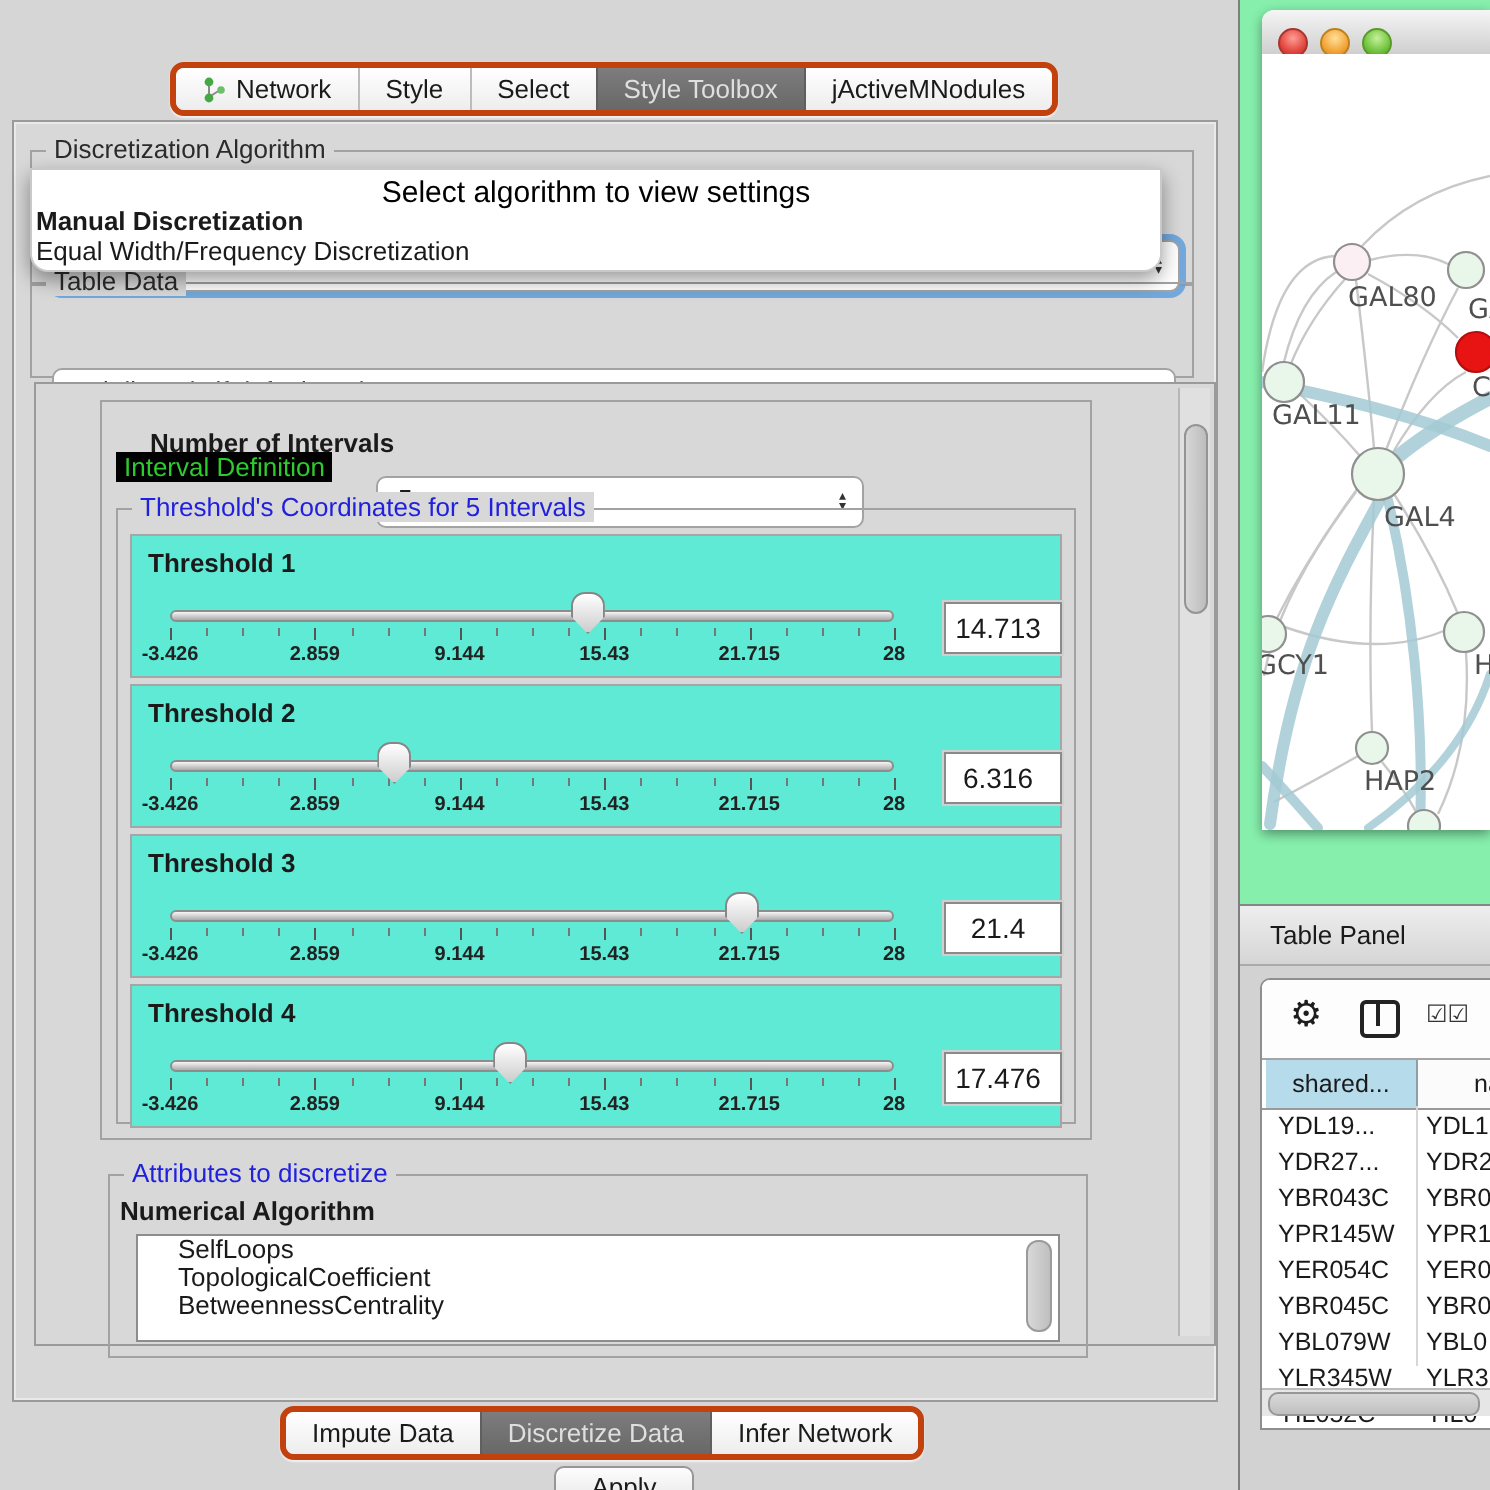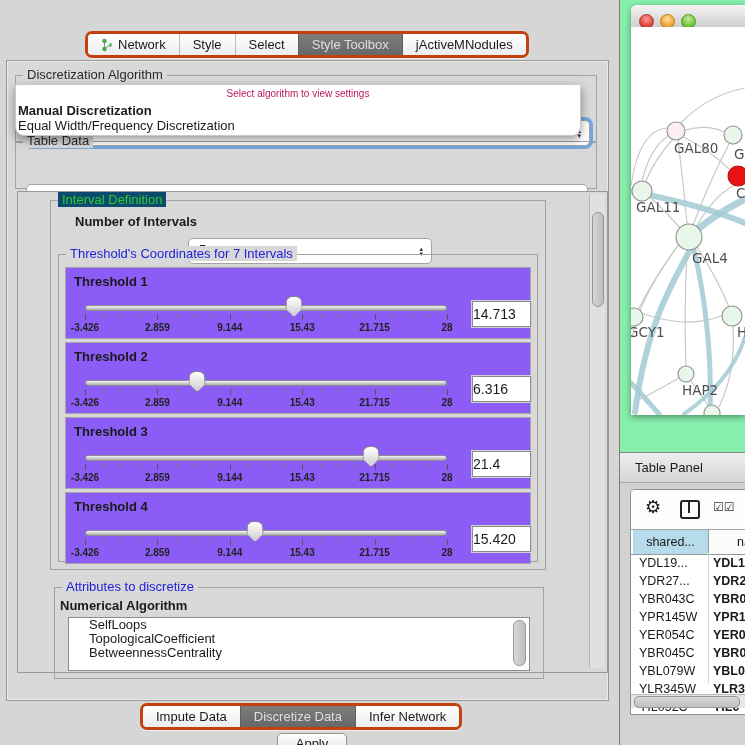--- a/index.html
+++ b/index.html
@@ -34,48 +34,48 @@
 
   .combo{position:absolute;background:#fff;border:1px solid #a3a3a3;border-radius:5px;font-size:13px;margin-top:26px;}
   .combo .cv{position:absolute;left:10px;top:3px;white-space:nowrap;}
   .stepper{position:absolute;right:8px;top:50%;transform:translateY(-50%);display:flex;flex-direction:column;
            font-size:7px;line-height:5px;color:#333;}
   .focusring{box-shadow:0 0 0 3px rgba(96,160,220,.85);}
 
   
   #algo-popup{position:absolute;left:8px;top:23px;width:564px;height:50px;background:#fff;
               border:1px solid #c9c9c9;border-radius:0 0 9px 9px;box-shadow:0 4px 10px rgba(0,0,0,.4);z-index:30;}
-  #algo-popup .hint{position:absolute;left:0;right:0;top:3px;text-align:center;color:#be185d;font-size:10px;}
+  #algo-popup .hint{position:absolute;left:0;right:0;top:3px;text-align:center;color:#000000;font-size:15px;}
   #algo-popup .opt{position:absolute;left:2px;font-size:13px;white-space:nowrap;}
   #algo-popup .opt0{top:18px;font-weight:bold;}
   #algo-popup .opt1{top:33px;}
 
   
   #main-panel{position:absolute;left:10px;top:130px;width:589px;height:480px;border:1px solid #9a9a9a;background:#d8d8d8;}
   #vscroll{position:absolute;right:2px;top:2px;width:15px;height:474px;background:#e0e0e0;border-left:1px solid #b6b6b6;}
   #vscroll .thumb{position:absolute;left:2px;top:18px;width:10px;height:93px;border-radius:6px;
                   background:linear-gradient(90deg,#d6d6d6,#bdbdbd);border:1px solid #949494;}
 
   #numint-label{position:absolute;left:57px;top:22px;font-size:13px;font-weight:bold;}
 
   
-  .threshold-panel{position:relative;width:464px;height:70px;border:1px solid #a6a6a6;background:#8b5cf6;margin-bottom:3px;}
+  .threshold-panel{position:relative;width:464px;height:70px;border:1px solid #a6a6a6;background:#5eead4;margin-bottom:3px;}
   .t-label{position:absolute;left:8px;top:6px;font-size:13px;font-weight:bold;}
   .slider-area{position:absolute;left:19px;top:28px;width:362px;height:38px;}
   .s-track{position:absolute;left:0;top:9px;width:360px;height:4px;border:1px solid #8d8d8d;border-radius:3px;
            background:linear-gradient(#f6f6f6,#ababab);}
   .s-thumb{position:absolute;top:0;width:15px;height:19px;transform:translateX(-50%);
            background:linear-gradient(#ffffff,#cdcdcd);border:1px solid #878787;
            border-radius:7px 7px 3px 3px;
            clip-path:polygon(0 0,100% 0,100% 58%,50% 100%,0 58%);}
   .s-tick{position:absolute;top:18px;width:1px;height:4px;background:#777;}
   .s-tick.major{height:6px;background:#555;}
   .s-ticklabel{position:absolute;top:26px;transform:translateX(-50%);font-size:10px;font-weight:bold;color:#222;white-space:nowrap;}
   .t-value{position:absolute;left:406px;top:33px;width:52px;height:24px;background:#fff;border:1px solid #8a8a8a;
-           font-size:14px;text-align:left;line-height:24px;padding-right:5px;box-shadow:0 0 0 1px #d0d0d0;}
+           font-size:14px;text-align:center;line-height:24px;padding-right:5px;box-shadow:0 0 0 1px #d0d0d0;}
 
   
   #attr-subtitle{position:absolute;left:5px;top:10px;font-size:13px;font-weight:bold;}
   #attr-list{position:absolute;left:13px;top:29px;width:460px;height:52px;background:#fff;border:1px solid #8d8d8d;overflow:hidden;}
   .attr-item{font-size:13px;line-height:14px;padding-left:20px;white-space:nowrap;}
   #attr-scroll{position:absolute;right:3px;top:2px;width:11px;height:44px;border-radius:6px;
                background:linear-gradient(90deg,#d8d8d8,#bfbfbf);border:1px solid #9b9b9b;}
 
   #apply-btn{position:absolute;left:270px;top:672px;width:68px;height:21px;border:1px solid #969696;border-radius:5px;
              background:linear-gradient(#fdfdfd,#e3e3e3);font-size:13px;text-align:center;line-height:20px;}
@@ -102,21 +102,21 @@
   #col-ic{position:absolute;left:49px;top:10px;width:16px;height:15px;border:2px solid #222;border-radius:3px;}
   #col-ic:before{content:"";position:absolute;left:6px;top:0;width:2px;height:11px;background:#222;}
   #check-ics{position:absolute;left:82px;top:10px;font-size:12px;color:#333;letter-spacing:0px;}
   #tw-header{position:absolute;left:0;top:39px;width:115px;height:24px;border-top:1px solid #a5a5a5;border-bottom:1px solid #9a9a9a;font-size:12.5px;}
   #tw-header .hc1{position:absolute;left:2px;top:0;width:75px;height:24px;background:#b6dbea;border-right:1px solid #8f9fa8;
                   text-align:center;line-height:24px;}
   #tw-header .hc2{position:absolute;left:78px;top:0;right:0;height:24px;background:#fbfbfb;line-height:24px;padding-left:28px;}
   #tw-rows{position:absolute;left:0;top:64px;width:115px;text-align:right;}
   .trow{position:relative;height:18px;font-size:12.5px;line-height:18px;white-space:nowrap;}
   .trow .c1{position:absolute;left:8px;}
-  .trow .c2{position:absolute;left:82px;font-weight:bold;}
+  .trow .c2{position:absolute;left:82px;}
   #col-div{position:absolute;left:77px;top:63px;width:1px;height:130px;background:#d7d7d7;}
   #hscroll{position:absolute;left:0;top:204px;width:115px;height:13px;background:#e6e6e6;border-top:1px solid #bbb;}
   #hscroll .thumb{position:absolute;left:3px;top:1px;width:104px;height:10px;border-radius:5px;
                   background:linear-gradient(#d8d8d8,#c0c0c0);border:1px solid #979797;}
 </style>
 </head>
 <body>
 
 <div id="app">
 
@@ -177,33 +177,33 @@
         </div>
       </div>
 
       <div id="main-panel">
 
         <div id="vscroll">
             <div class="thumb"></div>
           </div>
 
         <div class="group" style="left:32px;top:8px;width:494px;height:368px;">
-          <span class="group-title gt-green" style="background:#0c4a6e;">Interval Definition</span>
+          <span class="group-title gt-green" style="background:#000000;margin-top:34px;">Interval Definition</span>
         </div>
         <span id="numint-label">Number of Intervals</span>
         <div class="combo" style="left:170px;top:20px;width:242px;height:24px;">
           <span class="cv">5</span>
           <span class="stepper">
               <span>▴</span>
               <span>▾</span>
             </span>
         </div>
 
         <div class="group" style="left:40px;top:62px;width:478px;height:306px;">
-          <span class="group-title gt-blue">Threshold's Coordinates for 7 Intervals</span>
+          <span class="group-title gt-blue">Threshold's Coordinates for 5 Intervals</span>
           <div id="thresholds" style="position:absolute;left:6px;top:12px;">
               <div class="threshold-panel">
                 <div class="t-label">Threshold 1</div>
                 <div class="slider-area">
                   <div class="s-track"></div>
                   <div class="s-tick major" style="left: 0%;"></div>
                   <div class="s-tick" style="left: 5%;"></div>
                   <div class="s-tick" style="left: 10%;"></div>
                   <div class="s-tick" style="left: 15%;"></div>
                   <div class="s-tick major" style="left: 20%;"></div>
@@ -329,21 +329,21 @@
                   <div class="s-tick" style="left: 95%;"></div>
                   <div class="s-tick major" style="left: 100%;"></div>
                   <span class="s-ticklabel" style="left: 0%;">-3.426</span>
                   <span class="s-ticklabel" style="left: 20%;">2.859</span>
                   <span class="s-ticklabel" style="left: 40%;">9.144</span>
                   <span class="s-ticklabel" style="left: 60%;">15.43</span>
                   <span class="s-ticklabel" style="left: 80%;">21.715</span>
                   <span class="s-ticklabel" style="left: 100%;">28</span>
                   <div class="s-thumb" style="left: 46.9993%;"></div>
                 </div>
-                <div class="t-value">15.420</div>
+                <div class="t-value">17.476</div>
               </div>
             </div>
         </div>
 
         <div class="group" style="left:36px;top:395px;width:488px;height:90px;">
           <span class="group-title gt-blue">Attributes to discretize</span>
           <span id="attr-subtitle">Numerical Algorithm</span>
           <div id="attr-list">
 
           <div class="attr-item">SelfLoops</div>

